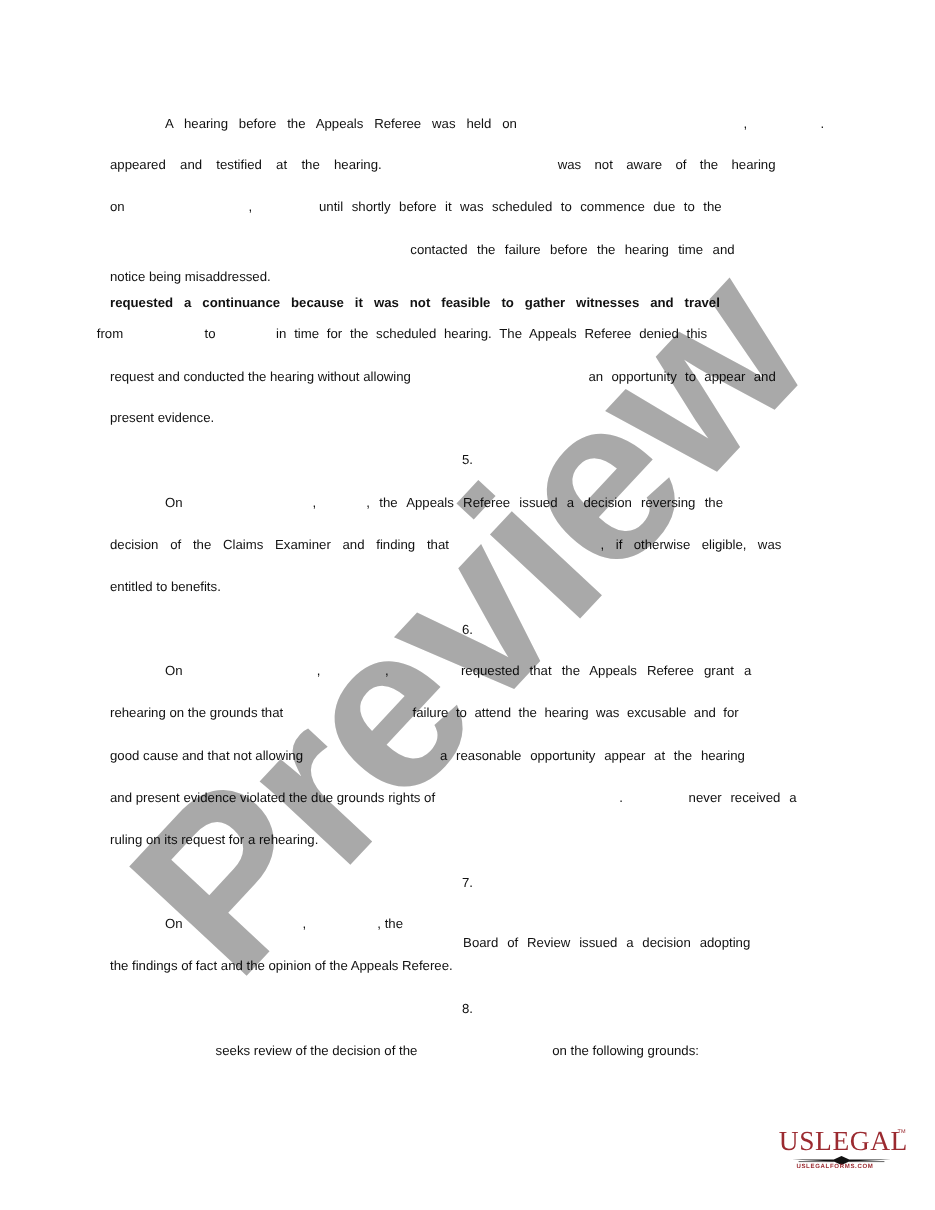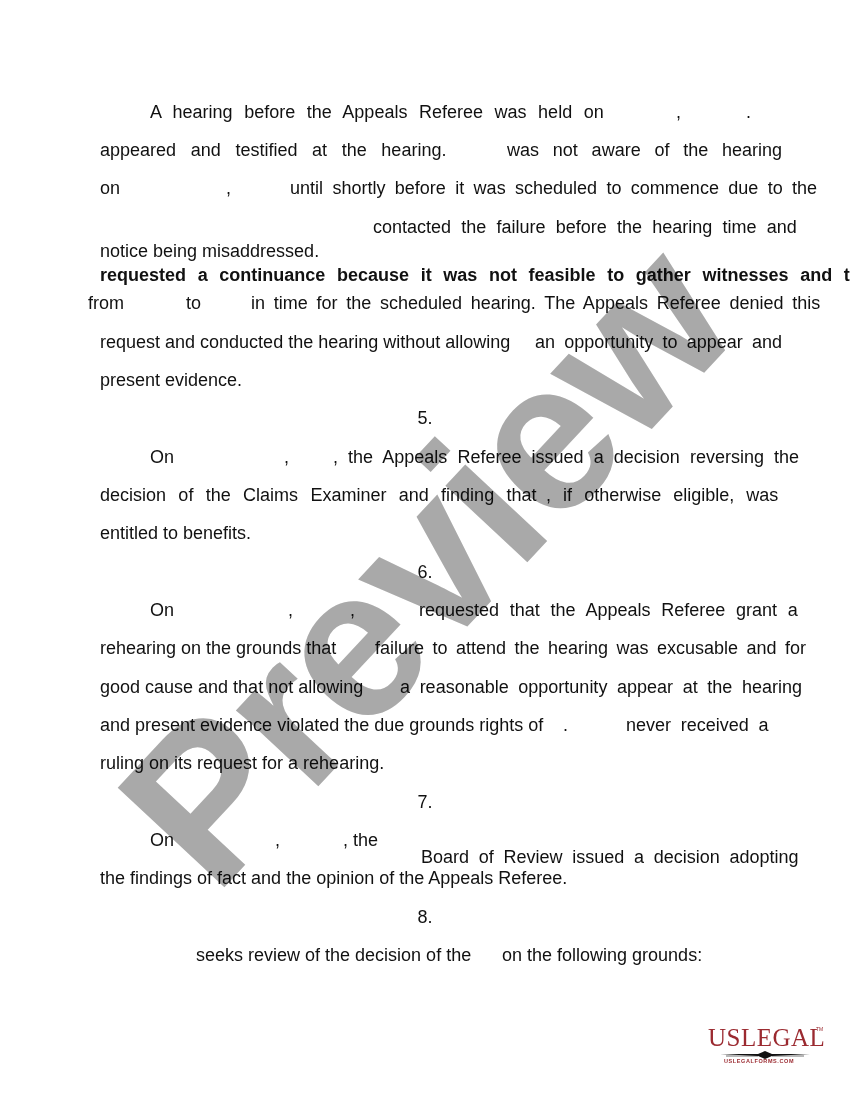--- a/index.html
+++ b/index.html
@@ -1,21 +1,21 @@
 <!DOCTYPE html>
 <html><head>
 <meta charset="utf-8">
 <style>
   html, body { margin: 0; padding: 0; background: #ffffff; }
   body { width: 850px; height: 1100px; position: relative; overflow: hidden; }
   .page { position: absolute; left: 0; top: 0; width: 850px; height: 1100px; background: #ffffff; }
   .seg {
     position: absolute;
     font-family: "Liberation Sans", sans-serif;
-    font-size: 18px;
+    font-size: 12px;
     color: #111111;
     white-space: nowrap;
     line-height: 18px;
     transform: translateY(-13px);
   }
   .watermark {
     position: absolute;
     left: 425px; top: 565px;
     transform: translate(-50%, -50%) rotate(-47deg);
     font-family: "Liberation Sans", sans-serif;

